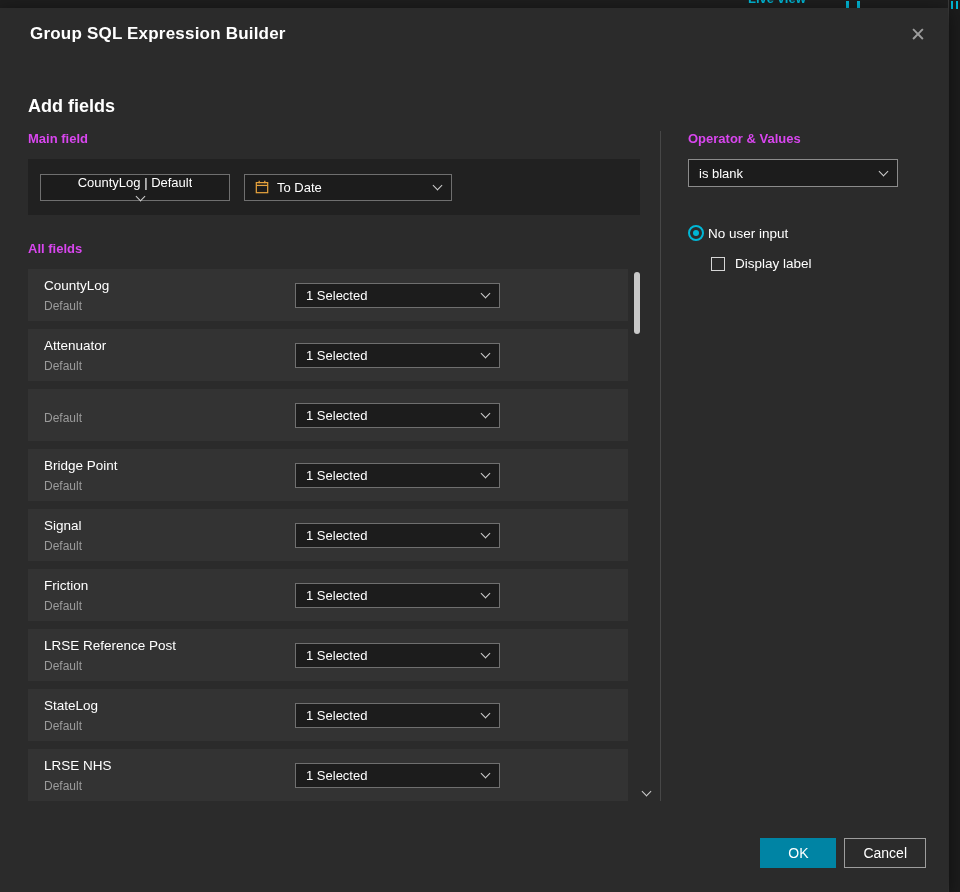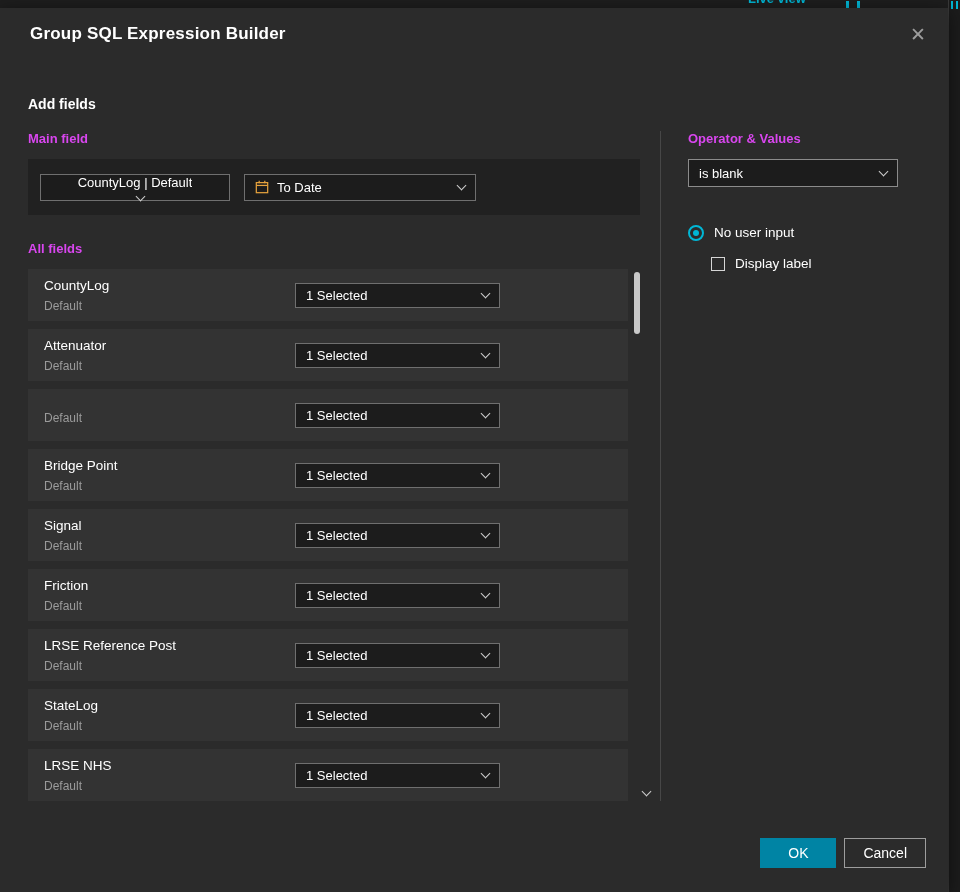--- a/index.html
+++ b/index.html
@@ -23,54 +23,54 @@
   .backdrop-right{position:absolute;top:0;right:0;width:12px;height:892px;background:#1c1c1c;border-left:1px solid #3a3a3a;}
   .corner-bars{position:absolute;left:2px;top:1px;display:flex;gap:3px;}
   .corner-bars i{display:block;width:2px;height:8px;background:var(--accent);}
 
   
   .dialog{position:absolute;left:0;top:8px;width:948px;height:884px;background:#2b2b2b;box-shadow:0 4px 18px rgba(0,0,0,.55);padding-left:16px;}
   .dialog-header{display:flex;align-items:center;justify-content:space-between;height:52px;padding:0 18px 0 14px;}
   .dialog-title{font-size:17px;font-weight:700;letter-spacing:.2px;}
   .close-btn{background:none;border:none;color:#9d9d9d;font-size:19px;line-height:1;cursor:pointer;font-family:inherit;padding:2px 4px;}
 
-  .section-title{position:absolute;left:28px;top:88px;font-size:14px;font-weight:700;}
+  .section-title{position:absolute;left:28px;top:88px;font-size:18px;font-weight:700;}
 
   .col-label{font-size:13px;font-weight:700;color:#d946ef;line-height:16px;}
 
   
   .left-col{position:absolute;left:28px;top:123px;width:612px;}
   .main-field-box{margin-top:12px;height:56px;background:#212121;display:flex;align-items:center;gap:14px;padding:0 12px;}
 
   .select{display:flex;align-items:center;height:27px;background:#1c1c1c;border:1px solid #6f6f6f;padding:0 10px;font-size:13px;color:#fff;cursor:pointer;}
   .select-label{flex:1;white-space:nowrap;overflow:hidden;}
   .chev{width:7px;height:7px;border-right:1.5px solid #cfcfcf;border-bottom:1.5px solid #cfcfcf;transform:rotate(45deg);margin-left:10px;margin-top:-4px;flex:none;}
   .main-select{width:190px;flex-direction:column;}
-  .date-select{width:232px;}
+  .date-select{width:208px;}
   .cal-icon{display:flex;align-items:center;margin-right:8px;color:var(--cal);flex:none;}
 
   .all-fields-label{margin-top:26px;}
   .fields-list{margin-top:12px;}
   .field-row{width:600px;height:52px;background:#333333;margin-bottom:8px;display:flex;align-items:center;padding:0 16px;}
   .field-info{width:251px;}
   .field-name{font-size:13.5px;color:#ffffff;line-height:16px;}
   .field-sub{font-size:12px;color:#9b9b9b;margin-top:5px;line-height:14px;}
   .row-select{width:205px;height:25px;}
 
   
   .scrollbar{position:absolute;left:634px;top:258px;width:6px;height:520px;}
   .scroll-thumb{position:absolute;left:0;top:6px;width:6px;height:62px;background:#c9c9c9;border-radius:3px;}
   .scroll-down{position:absolute;left:633px;top:784px;}
 
   .v-divider{position:absolute;left:660px;top:123px;width:1px;height:670px;background:#474747;}
 
   
   .right-col{position:absolute;left:688px;top:123px;width:238px;}
   .operator-select{width:210px;height:28px;margin-top:12px;border-color:#8b8b8b;}
-  .radio-row{display:flex;gap:10px;margin-top:38px;cursor:pointer;}
+  .radio-row{display:flex;align-items:center;gap:4px;margin-top:38px;cursor:pointer;}
   .radio{width:16px;height:16px;border-radius:50%;border:2px solid var(--accent);position:relative;flex:none;}
   .radio::after{content:'';position:absolute;inset:3px;border-radius:50%;background:var(--accent);}
   .checkbox-row{display:flex;align-items:center;gap:10px;margin-top:15px;margin-left:23px;cursor:pointer;}
   .checkbox{width:14px;height:14px;border:1px solid #d6d6d6;background:transparent;flex:none;}
   .option-label{font-size:13.5px;color:#fff;}
 
   
   .footer{position:absolute;right:22px;bottom:24px;display:flex;gap:8px;justify-content:space-between;}
   .btn{min-width:76px;height:30px;display:flex;align-items:center;justify-content:center;padding:0 18px;font-size:14px;font-family:inherit;cursor:pointer;}
   .btn-ok{background:var(--ok);border:1px solid var(--ok);color:#fff;}

